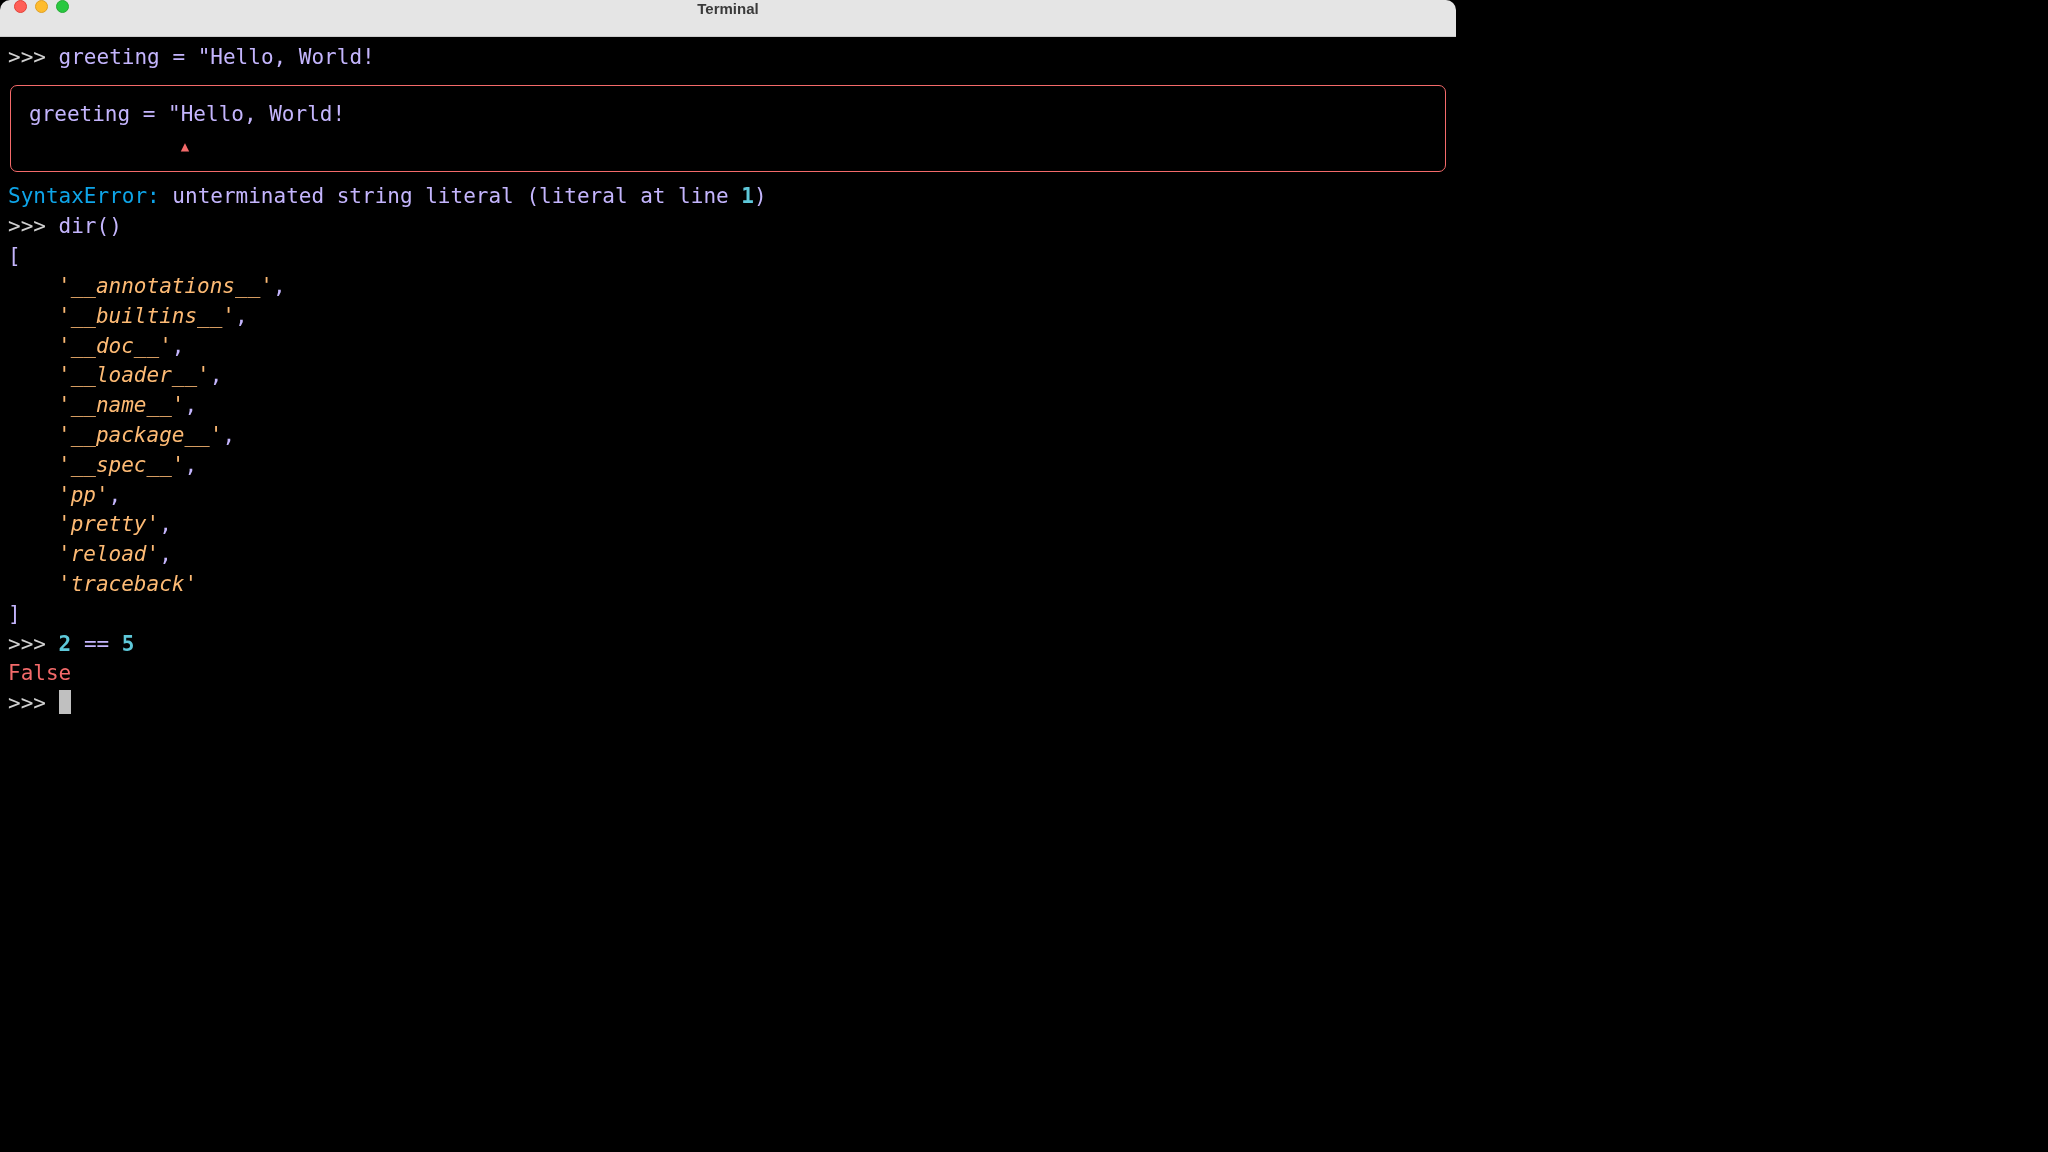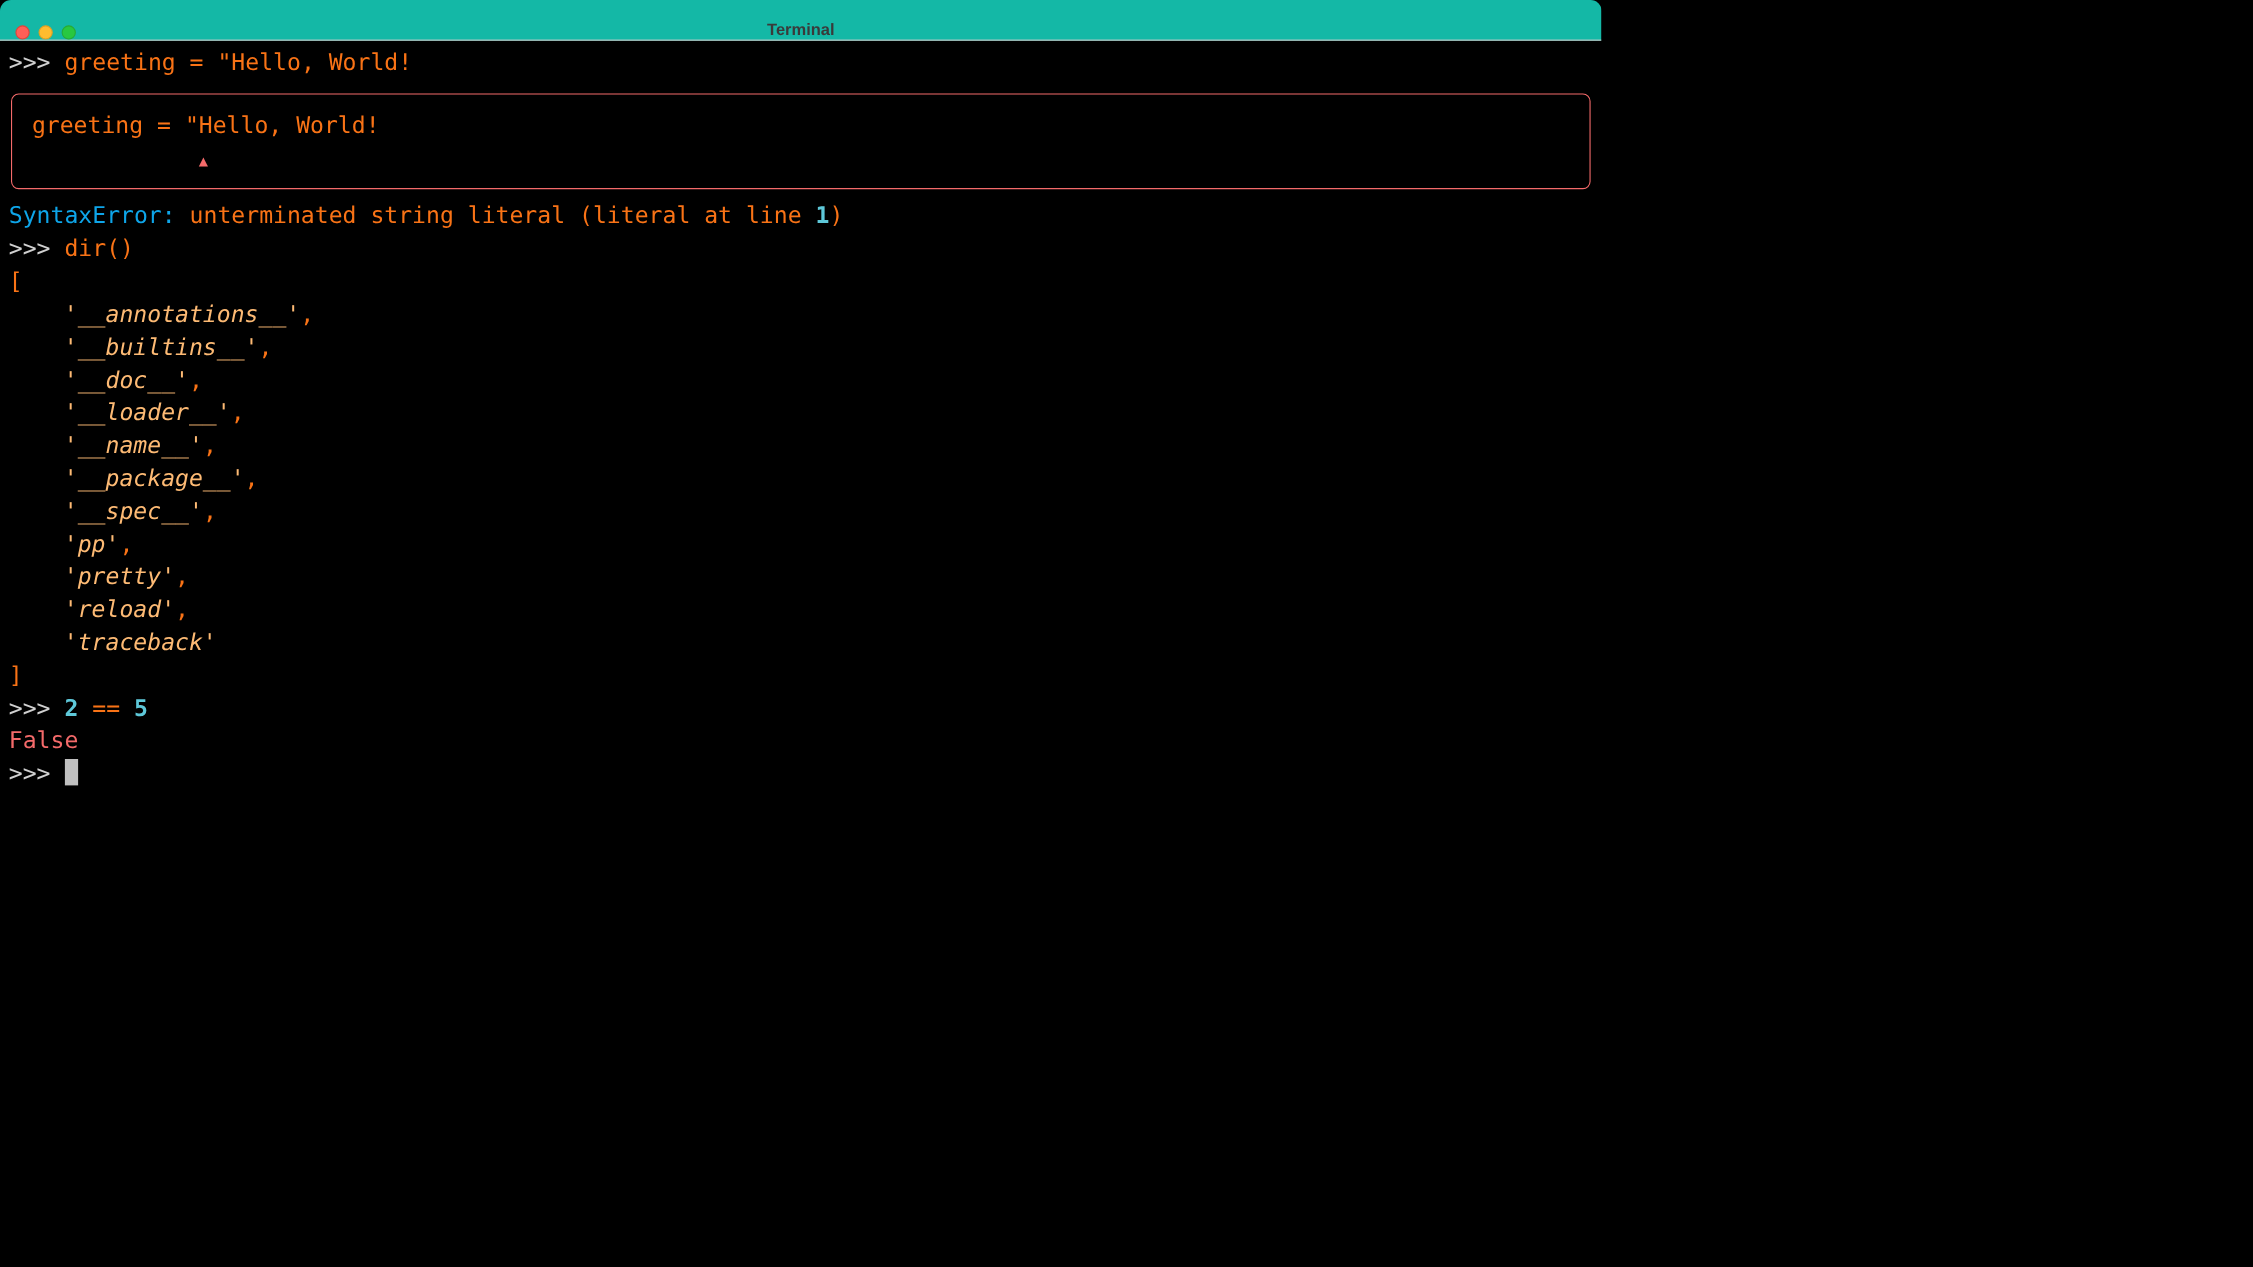--- a/index.html
+++ b/index.html
@@ -16,23 +16,23 @@
       width: 100%;
       height: 100%;
       background: #000;
       border-radius: 10px;
       overflow: hidden;
       display: flex;
       flex-direction: column;
     }
     .titlebar {
       height: 37px;
-      background: #14b8a6;
+      background: #e5e5e5;
       display: flex;
-      align-items: flex-end;
+      align-items: flex-start;
       padding: 0 14px;
       position: relative;
       border-bottom: 1px solid #ccc;
     }
     .traffic-lights {
       display: flex;
       gap: 8px;
       position: absolute;
       left: 14px;
     }
@@ -53,21 +53,21 @@
       color: #3a3a3a;
     }
     .terminal-body {
       flex: 1;
       background: #000;
       padding: 6px 8px;
       white-space: pre;
       line-height: 1.42;
     }
     .prompt-sym { color: #d0d0d0; }
-    .c-white { color: #f97316; }
+    .c-white { color: #c4b5fd; }
     .c-greenstr { color: #fdba74; font-style: italic; }
     .c-red { color: #0ea5e9; }
     .c-cyan { color: #5ec8d9; font-weight: 700; }
     .c-bool { color: #f46a6a; }
     .error-box {
       border: 1px solid #f46a6a;
       border-radius: 7px;
       padding: 14px 18px 12px 18px;
       margin: 12px 2px 10px 2px;
       line-height: 1.42;

